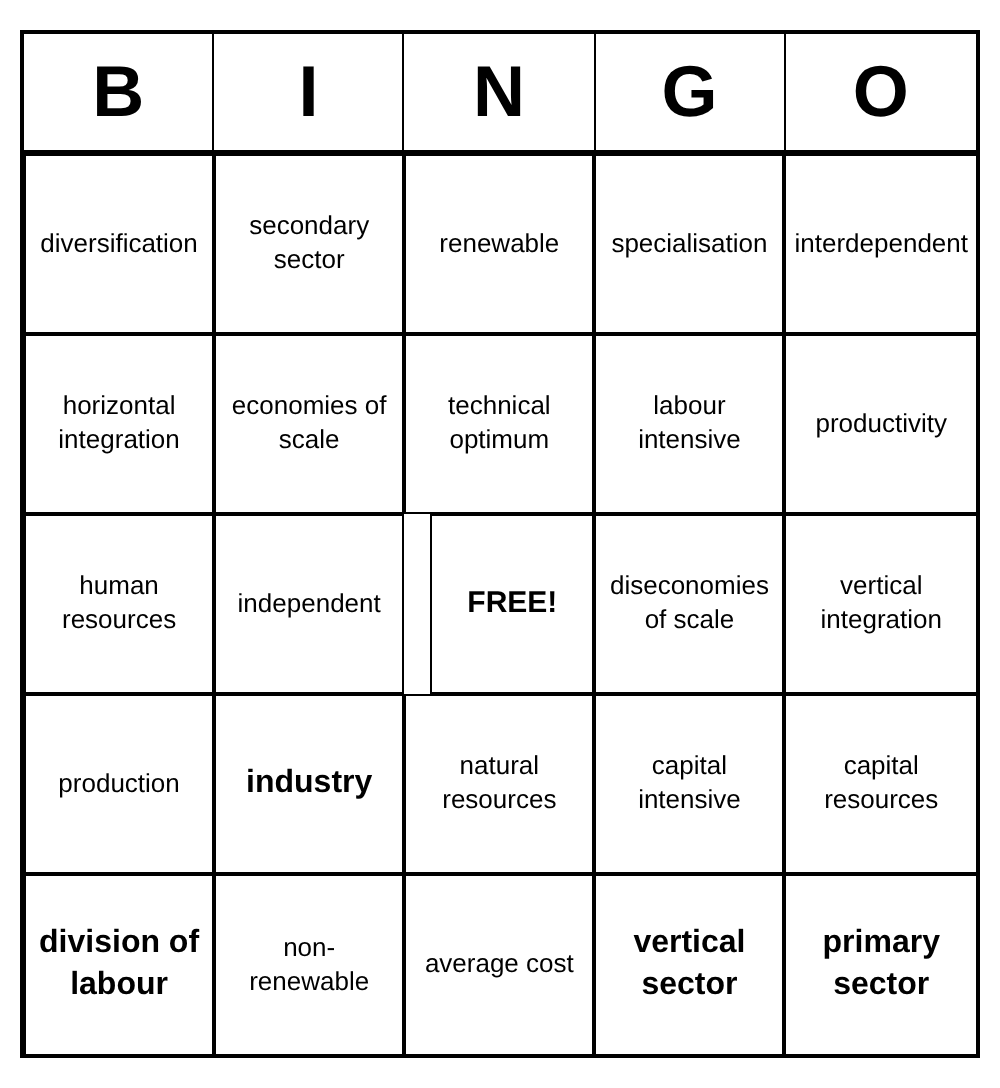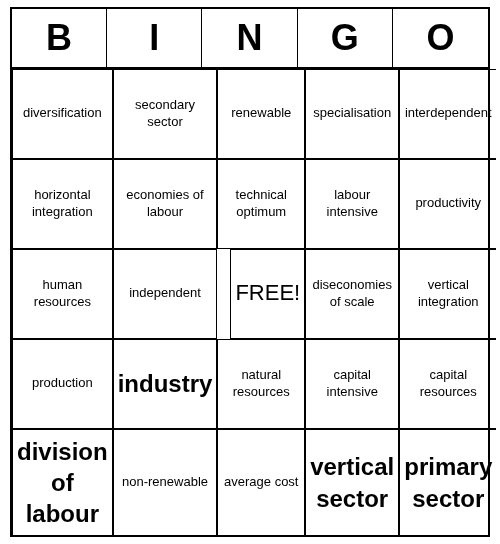--- a/index.html
+++ b/index.html
@@ -46,26 +46,26 @@
       line-height: 1.3;
       position: relative;
     }
     .bingo-cell:nth-child(5n) {
       border-right: none;
     }
     .bingo-cell:nth-last-child(-n+5) {
       border-bottom: none;
     }
     .free-cell {
-      font-size: 22px;
-      font-weight: normal;
+      font-size: 15px;
+      font-weight: bold;
       margin-left: 13px;
     }
     .large-text {
-      font-size: 24px;
+      font-size: 16px;
       font-weight: bold;
     }
   </style>
 </head>
 <body>
 
 <div class="bingo-card">
   <div class="bingo-header">
   <div class="bingo-header-cell">B</div>
       <div class="bingo-header-cell">I</div>
@@ -73,21 +73,21 @@
       <div class="bingo-header-cell">G</div>
       <div class="bingo-header-cell">O</div>
     </div>
   <div class="bingo-grid">
   <div class="bingo-cell">diversification</div>
       <div class="bingo-cell">secondary sector</div>
       <div class="bingo-cell">renewable</div>
       <div class="bingo-cell">specialisation</div>
       <div class="bingo-cell">interdependent</div>
       <div class="bingo-cell">horizontal integration</div>
-      <div class="bingo-cell">economies of labour</div>
+      <div class="bingo-cell">economies of scale</div>
       <div class="bingo-cell">technical optimum</div>
       <div class="bingo-cell">labour intensive</div>
       <div class="bingo-cell">productivity</div>
       <div class="bingo-cell">human resources</div>
       <div class="bingo-cell">independent</div>
       <div class="bingo-cell free-cell">FREE!</div>
       <div class="bingo-cell">diseconomies of scale</div>
       <div class="bingo-cell">vertical integration</div>
       <div class="bingo-cell">production</div>
       <div class="bingo-cell large-text">industry</div>

